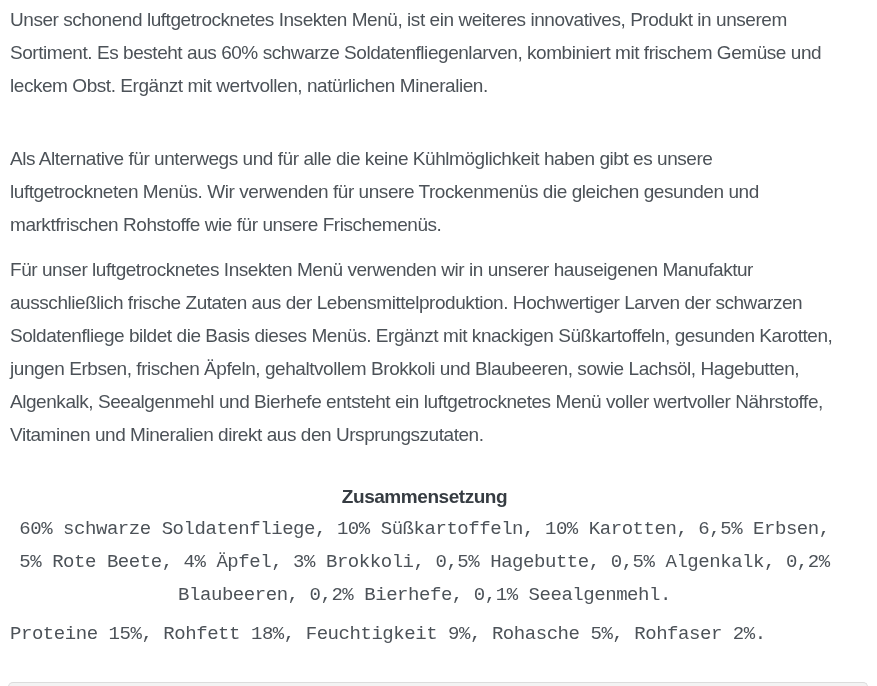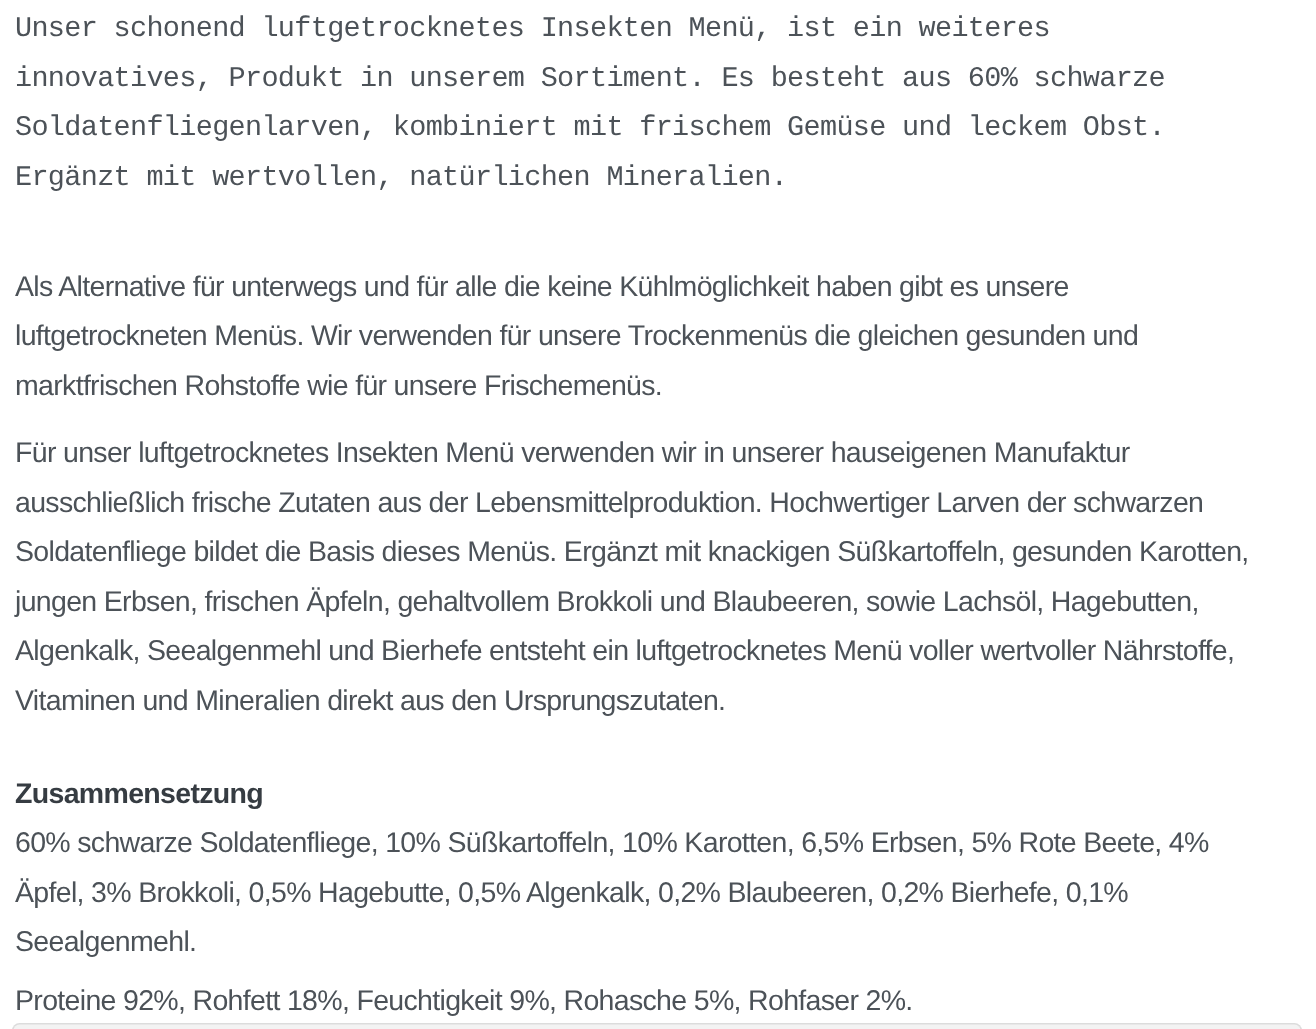--- a/index.html
+++ b/index.html
@@ -15,33 +15,33 @@
     position: relative;
     padding: 3px 14px 0 10px;
     font-size: 19px;
     line-height: 33px;
     letter-spacing: -0.45px;
     color: #4c5258;
     max-width: 853px;
     box-sizing: border-box;
   }
   .para { margin: 0; }
-  .para-1 { margin-bottom: 22px; font-family: Liberation Mono, monospace; }
+  .para-1 { margin-bottom: 22px; }
   .para-2 { margin-bottom: 12px; margin-top: 40px; }
   .para-3 { margin-bottom: 0; }
-  .section-composition { margin-top: 29px; }
+  .section-composition { margin-top: 29px; text-align: center; }
   .section-analytical { margin-top: 6px; }
   .section-heading {
     font-size: 19px;
     line-height: 33px;
     font-weight: bold;
     margin: 0;
     color: #363c42;
   }
-  .section-body { margin: 0; }
+  .section-body { margin: 0; font-family: Liberation Mono, monospace; }
   .panel-edge {
     position: absolute;
     left: 8px;
     right: 9px;
     top: 682px;
     height: 10px;
     background: #f3f3f3;
     border: 1px solid #dcdcdc;
     border-bottom: none;
     border-radius: 5px 5px 0 0;
@@ -58,18 +58,18 @@
   <p class="para para-2">Als Alternative für unterwegs und für alle die keine Kühlmöglichkeit haben gibt es unsere luftgetrockneten Menüs. Wir verwenden für unsere Trockenmenüs die gleichen gesunden und marktfrischen Rohstoffe wie für unsere Frischemenüs.</p>
 
   <p class="para para-3">Für unser luftgetrocknetes Insekten Menü verwenden wir in unserer hauseigenen Manufaktur ausschließlich frische Zutaten aus der Lebensmittelproduktion. Hochwertiger Larven der schwarzen Soldatenfliege bildet die Basis dieses Menüs. Ergänzt mit knackigen Süßkartoffeln, gesunden Karotten, jungen Erbsen, frischen Äpfeln, gehaltvollem Brokkoli und Blaubeeren, sowie Lachsöl, Hagebutten, Algenkalk, Seealgenmehl und Bierhefe entsteht ein luftgetrocknetes Menü voller wertvoller Nährstoffe, Vitaminen und Mineralien direkt aus den Ursprungszutaten.</p>
 
   <div class="section-composition">
     <h3 class="section-heading">Zusammensetzung</h3>
     <p class="section-body"><span>60% schwarze Soldatenfliege, 10% Süßkartoffeln, 10% Karotten, 6,5% Erbsen, 5% Rote Beete, 4% Äpfel, 3% Brokkoli, 0,5% Hagebutte, 0,5% Algenkalk, 0,2% Blaubeeren, 0,2% Bierhefe, 0,1% Seealgenmehl.</span><br></p>
   </div>
 
   <div class="section-analytical">
-    <p class="section-body"><span>Proteine 92%, Rohfett 18%, Feuchtigkeit 9%, Rohasche 5%, Rohfaser 2%.</span></p>
+    <p class="section-body"><span>Proteine 15%, Rohfett 18%, Feuchtigkeit 9%, Rohasche 5%, Rohfaser 2%.</span></p>
   </div>
 
 </div>
 
 <div class="panel-edge"></div>
 
 </body></html>

